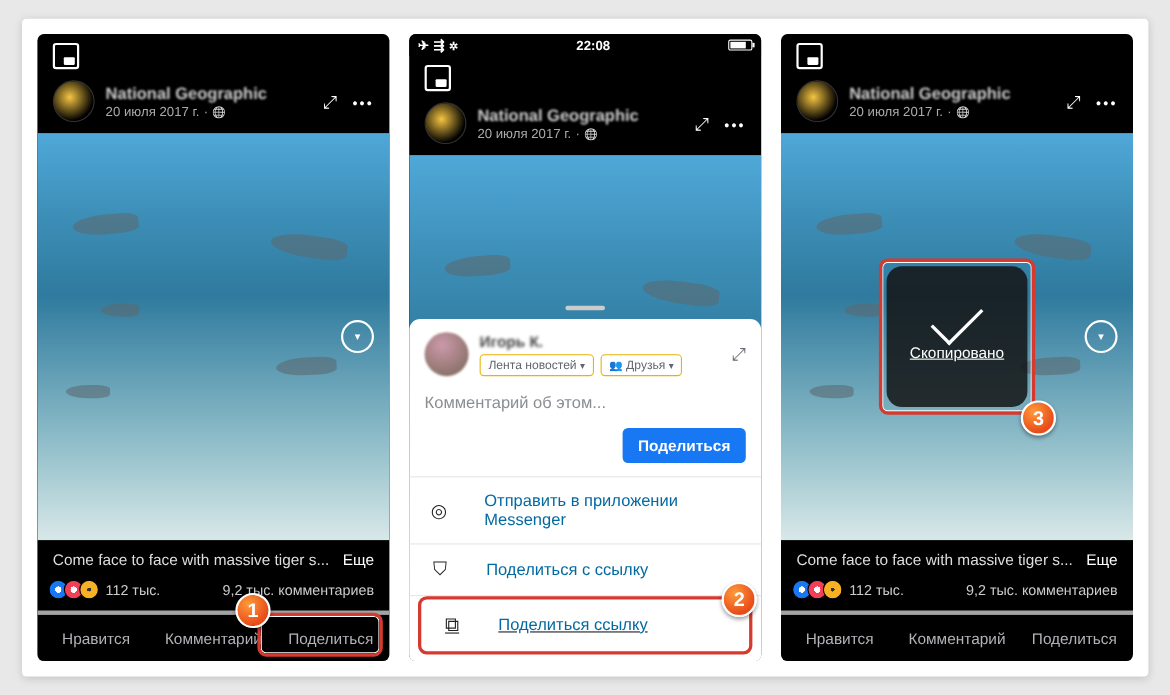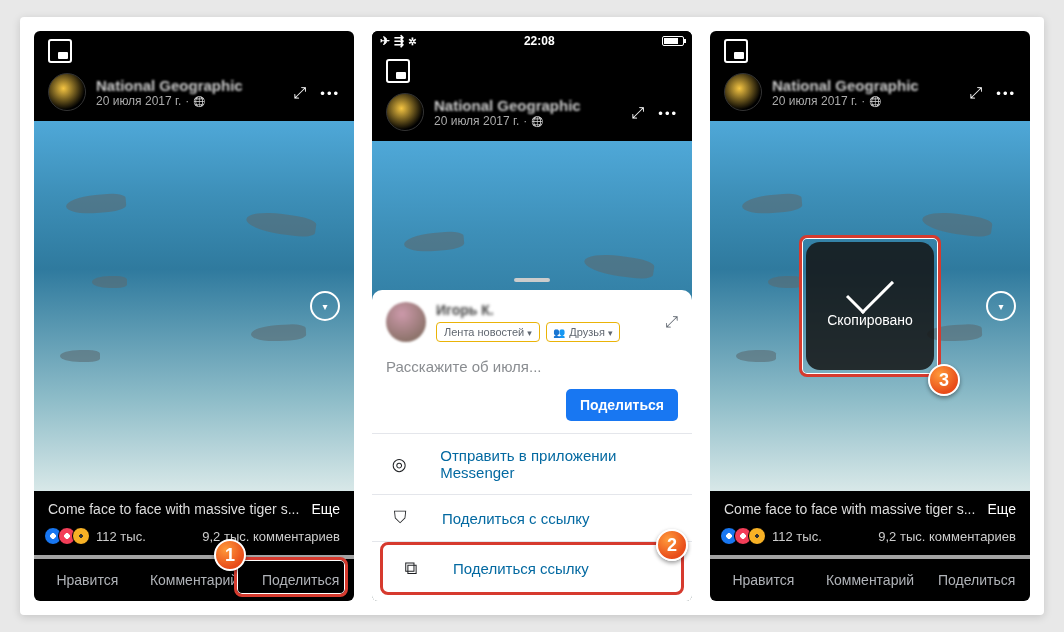--- a/index.html
+++ b/index.html
@@ -144,20 +144,21 @@
       text-align: center;
       padding: 13px 4px;
       font-size: 14px;
       color: #b0b3b8;
       font-weight: 500;
     }
     .highlight-red {
       border: 3px solid #d63a2e;
       border-radius: 8px;
       box-shadow: 0 0 0 1px #fff inset;
+      text-decoration: underline;
     }
     .marker {
       position: absolute;
       width: 32px; height: 32px;
       border-radius: 50%;
       background: radial-gradient(circle at 35% 30%, #ff9a3a, #e84c1a 70%);
       border: 2px solid #fff;
       color: #fff;
       font-weight: bold;
       font-size: 18px;
@@ -399,21 +400,21 @@
             </div>
             <div class="pill">
               <span class="friends-ico"></span>
                 <span>Друзья</span>
                 <span class="caret"></span>
             </div>
           </div>
         </div>
         <span class="expand-ico expand-arrows"></span>
       </div>
-      <div class="sheet-textarea">Расскажите об июля...</div>
+      <div class="sheet-textarea">Комментарий об этом...</div>
       <button class="sheet-share-btn">Поделиться</button>
       <div class="sheet-divider"></div>
       <div class="sheet-option">
         <span class="sheet-option-icon msg-ico"></span>
         <span>Отправить в приложении Messenger</span>
       </div>
       <div class="sheet-divider"></div>
       <div class="sheet-option">
         <span class="sheet-option-icon group-ico"></span>
         <span>Поделиться с ссылку</span>

